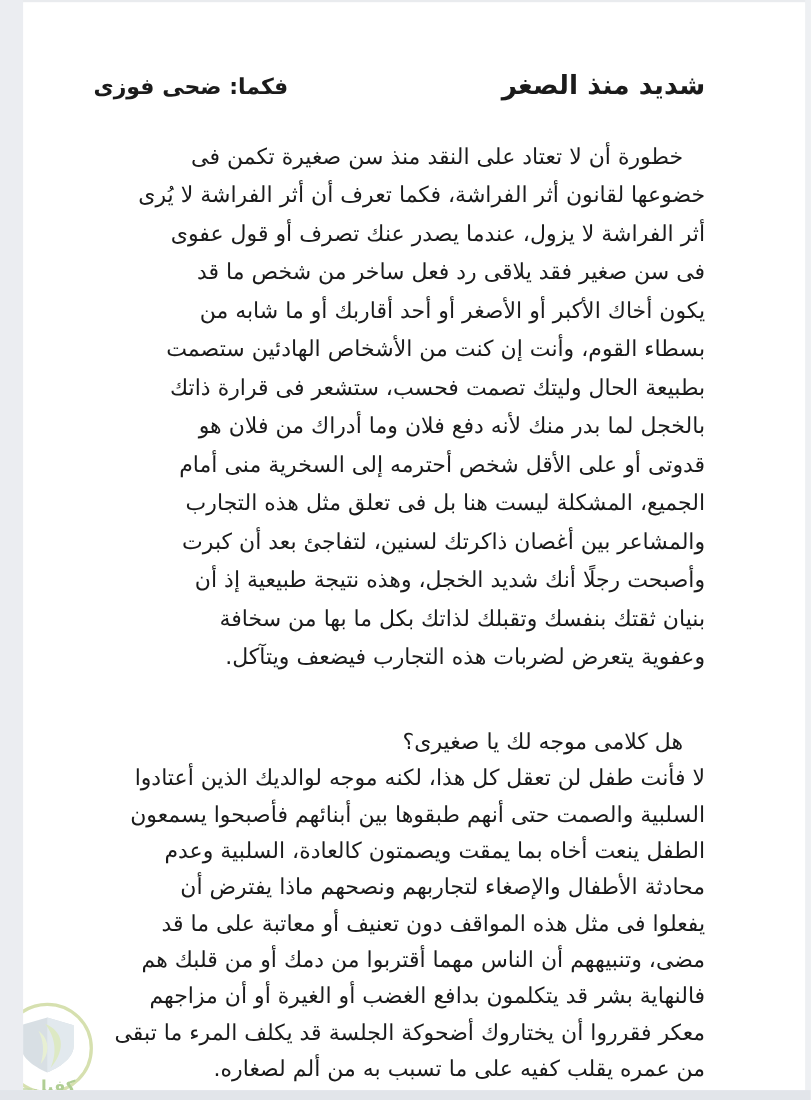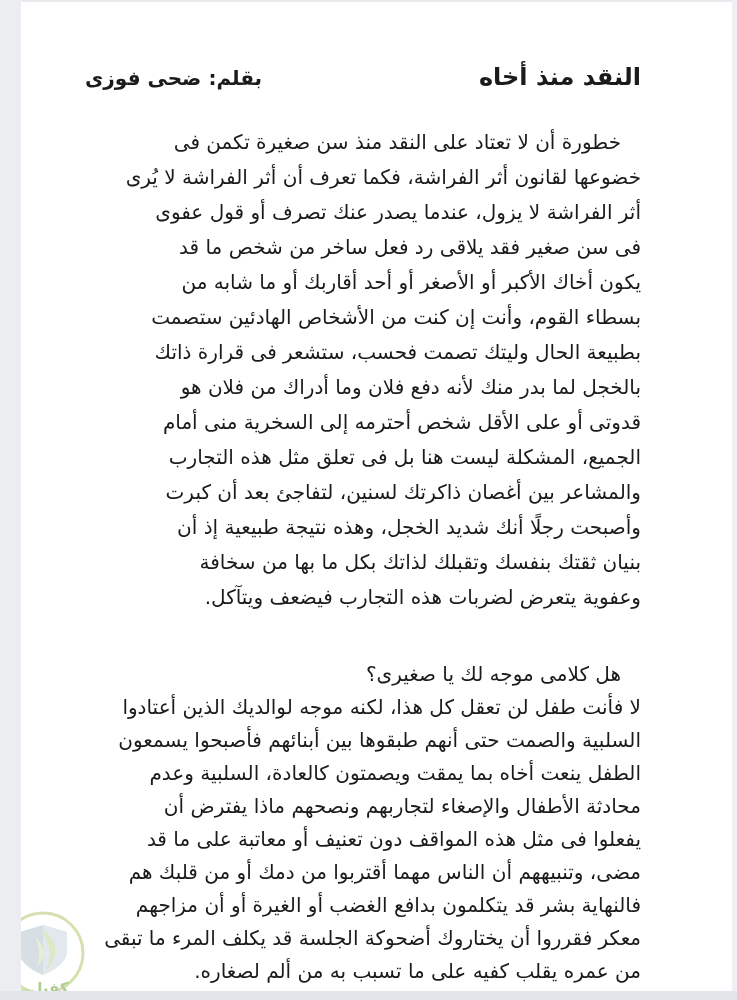--- a/index.html
+++ b/index.html
@@ -80,22 +80,22 @@
 <body>
 
 <div class="frame-strip strip-left"></div>
 <div class="frame-strip strip-right"></div>
 <div class="frame-strip strip-bottom"></div>
 
 <div class="page">
 
   <div class="content">
     <div class="header-row">
-      <h1 class="doc-title">النقد منذ أخاه</h1>
-      <span class="doc-byline">بقلم: ضحى فوزى</span>
+      <h1 class="doc-title">شديد منذ الصغر</h1>
+      <span class="doc-byline">فكما: ضحى فوزى</span>
     </div>
 
     <div class="body-text">
       <p class="para para-1">خطورة أن لا تعتاد على النقد منذ سن صغيرة تكمن فى
 خضوعها لقانون أثر الفراشة، فكما تعرف أن أثر الفراشة لا يُرى
 أثر الفراشة لا يزول، عندما يصدر عنك تصرف أو قول عفوى
 فى سن صغير فقد يلاقى رد فعل ساخر من شخص ما قد
 يكون أخاك الأكبر أو الأصغر أو أحد أقاربك أو ما شابه من
 بسطاء القوم، وأنت إن كنت من الأشخاص الهادئين ستصمت
 بطبيعة الحال وليتك تصمت فحسب، ستشعر فى قرارة ذاتك

